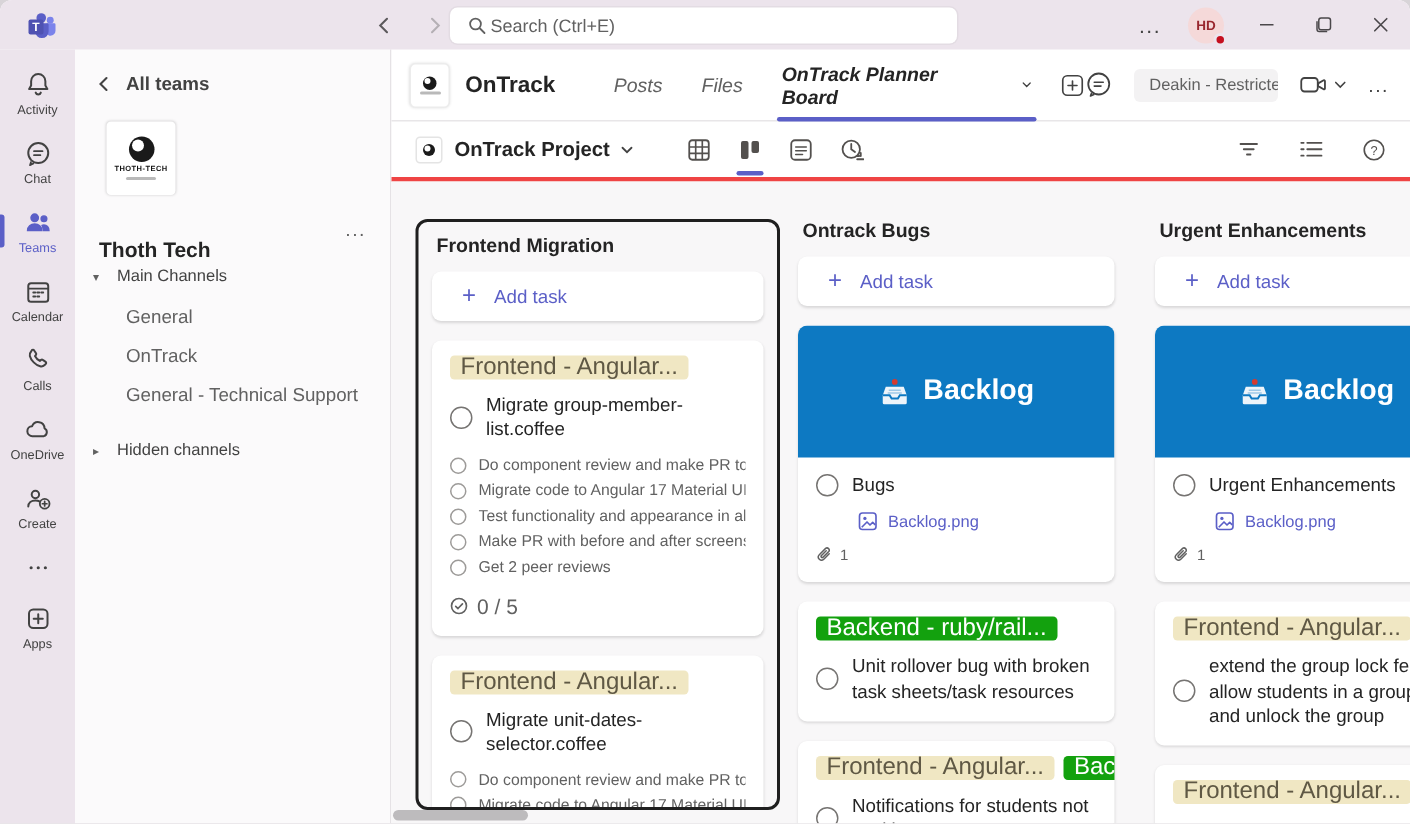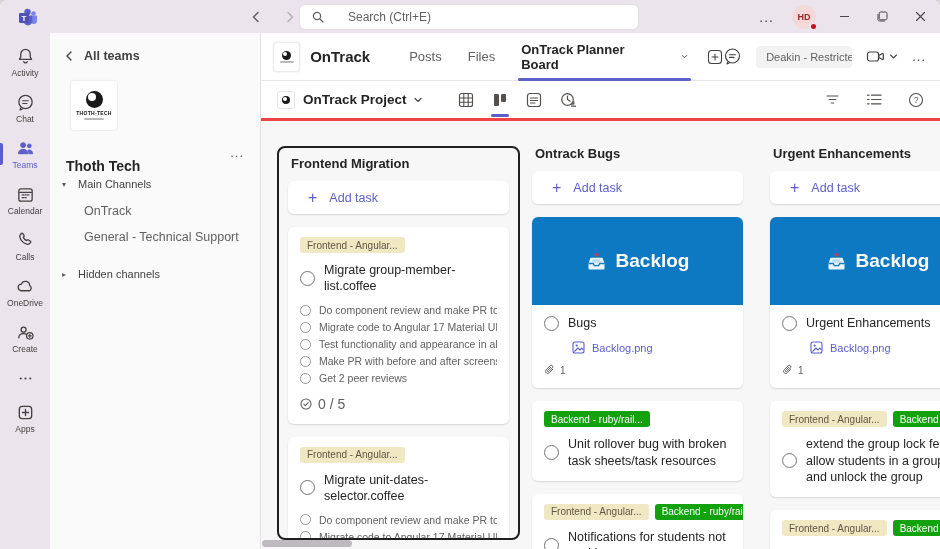--- a/index.html
+++ b/index.html
@@ -8,21 +8,21 @@
   .window { width:940px; height:549px; border-radius:8px 8px 0 0; overflow:hidden;
     background:#fff; display:flex; flex-direction:column; }
 
   
   .titlebar { height:33px; background:#ece4ec; display:flex; align-items:center;
     position:relative; flex-shrink:0; }
   .teams-logo { margin-left:18px; display:flex; }
   .nav-arrows { position:absolute; left:250px; display:flex; gap:22px; color:#5d5a5d; }
   .nav-arrows svg { cursor:pointer; }
   .searchbox { position:absolute; left:300px; top:5px; width:338px; height:24px;
-    background:#fff; border-radius:5px; display:flex; align-items:center; gap:24px;
+    background:#fff; border-radius:5px; display:flex; align-items:center; gap:3px;
     padding:0 12px; color:#616161; font-size:12px; box-shadow:0 0 0 1px #e3dce3; }
   .tb-right { position:absolute; right:10px; display:flex; align-items:center; gap:18px; }
   .tb-dots { color:#424242; font-size:14px; letter-spacing:1px; cursor:pointer; }
   .avatar { width:24px; height:24px; border-radius:50%; background:#f5d9d9; position:relative;
     display:flex; align-items:center; justify-content:center; font-size:9px; font-weight:bold;
     color:#99272e; cursor:pointer; }
   .presence { position:absolute; right:-2px; bottom:-2px; width:9px; height:9px;
     border-radius:50%; background:#c50f1f; border:2px solid #ece4ec; }
   .winbtn { width:20px; height:20px; display:flex; align-items:center; justify-content:center;
     color:#4a474a; cursor:pointer; }
@@ -68,21 +68,21 @@
   .main { flex:1; display:flex; flex-direction:column; min-width:0; background:#fff; }
   .channel-header { height:48px; border-bottom:1px solid #e8e6e8; display:flex;
     align-items:center; padding:0 14px 0 12px; flex-shrink:0; }
   .ch-avatar { width:30px; height:30px; background:#fff; border:1px solid #ececec;
     border-radius:4px; display:flex; flex-direction:column; align-items:center;
     justify-content:center; gap:1px; box-shadow:0 0 2px rgba(0,0,0,.12); }
   .ch-avatar .bird { width:9px; height:9px; }
   .ch-avatar .bird::after { width:4px; height:4px; left:1px; top:1px; }
   .ch-avatar .logo-sub { width:14px; height:2px; }
   .ch-title { font-size:15px; font-weight:bold; color:#242424; margin-left:10px; }
-  .tabs { display:flex; margin-left:26px; height:48px; }
+  .tabs { display:flex; margin-left:26px; height:48px;font-style:italic; }
   .tab { position:relative; display:flex; align-items:center; gap:5px; padding:0 13px;
     font-size:13px; color:#616161; cursor:pointer; }
   .tab.active { color:#242424; font-weight:600;gap:48px; }
   .tab.active::after { content:""; position:absolute; left:10px; right:10px; bottom:0;
     height:3px; border-radius:2px; background:var(--accent); }
   .addtab { margin-left:6px; cursor:pointer; display:flex; }
   .ch-right { margin-left:auto; display:flex; align-items:center; gap:14px; }
   .privacy-pill { background:#f3f2f3; border-radius:4px; height:22px; padding:0 10px;
     font-size:11px; color:#616161; display:flex; align-items:center; max-width:96px;
     white-space:nowrap; overflow:hidden; }
@@ -112,21 +112,21 @@
     top:25px; overflow:hidden; }
   .add-task { width:100%; height:33px; background:#fff; border:none; border-radius:6px;
     box-shadow:0 1px 2px rgba(0,0,0,.13); display:flex; align-items:center; gap:12px;
     padding:0 20px; color:var(--accent); font-size:12.5px; cursor:pointer; margin-bottom:13px;
     font-family:"Liberation Sans", sans-serif; }
   .add-task .plus { font-size:16px; font-weight:400; line-height:1; }
   .card { background:#fff; border-radius:6px; box-shadow:0 1px 2px rgba(0,0,0,.13);
     margin-bottom:13px; cursor:pointer; overflow:hidden; }
   .card-body { padding:10px 12px 12px 12px; }
   .labels-row { display:flex; gap:6px; margin-bottom:9px; }
-  .pill { height:16px; border-radius:3px; padding:0 7px; font-size:10px; display:flex;
+  .pill { height:16px; border-radius:3px; padding:0 7px; font-size:16px; display:flex;
     align-items:center; white-space:nowrap; flex-shrink:0; }
   .pill.tan { background:var(--tan-bg); color:var(--tan-text); }
   .pill.green { background:var(--green); color:#fff; }
   .title-row { display:flex; gap:9px; align-items:center; }
   .task-circle { width:15px; height:15px; border:1.3px solid #767472; border-radius:50%;
     flex-shrink:0; cursor:pointer; }
   .card-title { font-size:12.5px; color:#242424; line-height:1.3; }
   .title-lines div { white-space:nowrap; overflow:hidden; }
   .checklist { margin-top:9px; display:flex; flex-direction:column; gap:4px; }
   .chk-row { display:flex; align-items:center; gap:8px; height:13px; }
@@ -287,20 +287,21 @@
       </div>
       <div class="team-row">
         <span class="team-name">Thoth Tech</span>
         <span class="team-more">...</span>
       </div>
       <div class="sb-section">
         <span class="sb-caret">▾</span>
         <span>Main Channels</span>
       </div>
       <div id="channel-list">
+          <div class="channel">General</div>
           <div class="channel">OnTrack</div>
           <div class="channel">General - Technical Support</div>
         </div>
       <div class="sb-section" style="margin-top:10px">
         <span class="sb-caret">▸</span>
         <span>Hidden channels</span>
       </div>
     </aside>
 
     <main class="main">

